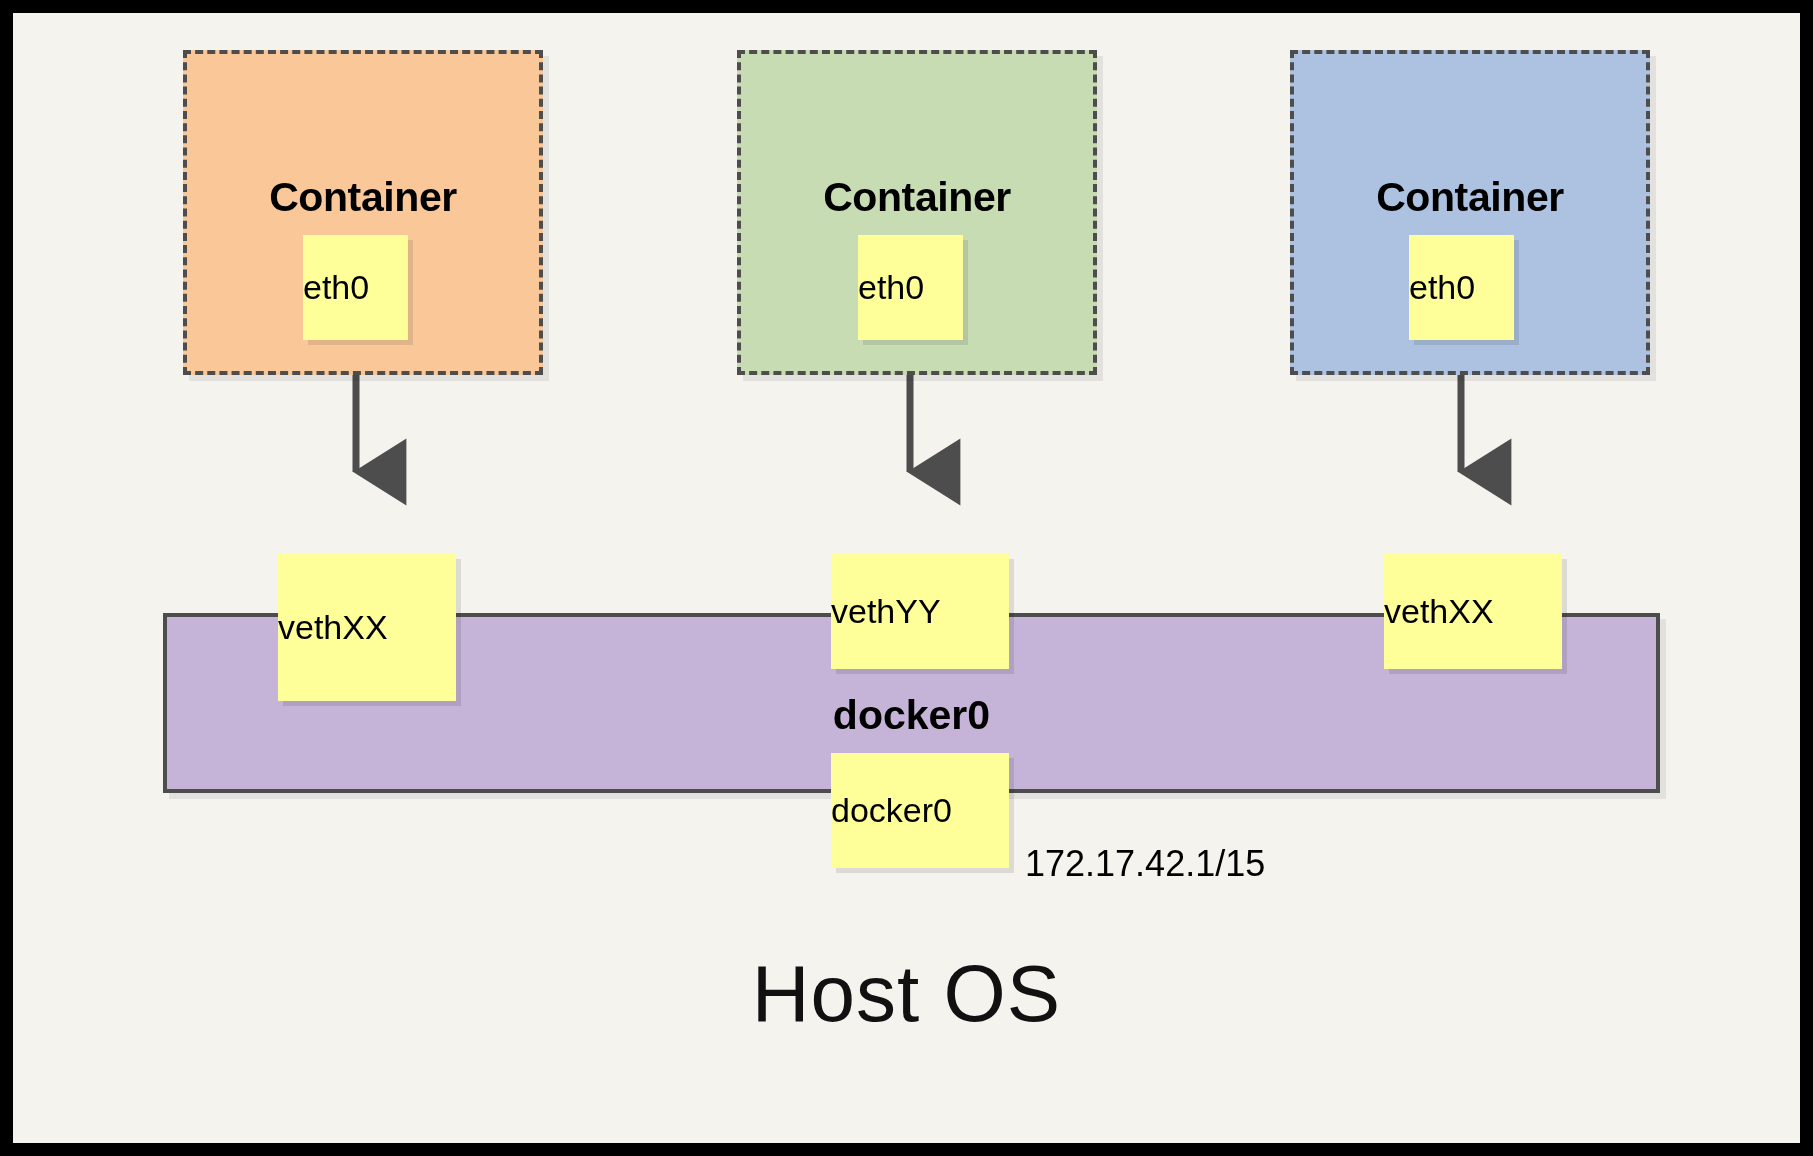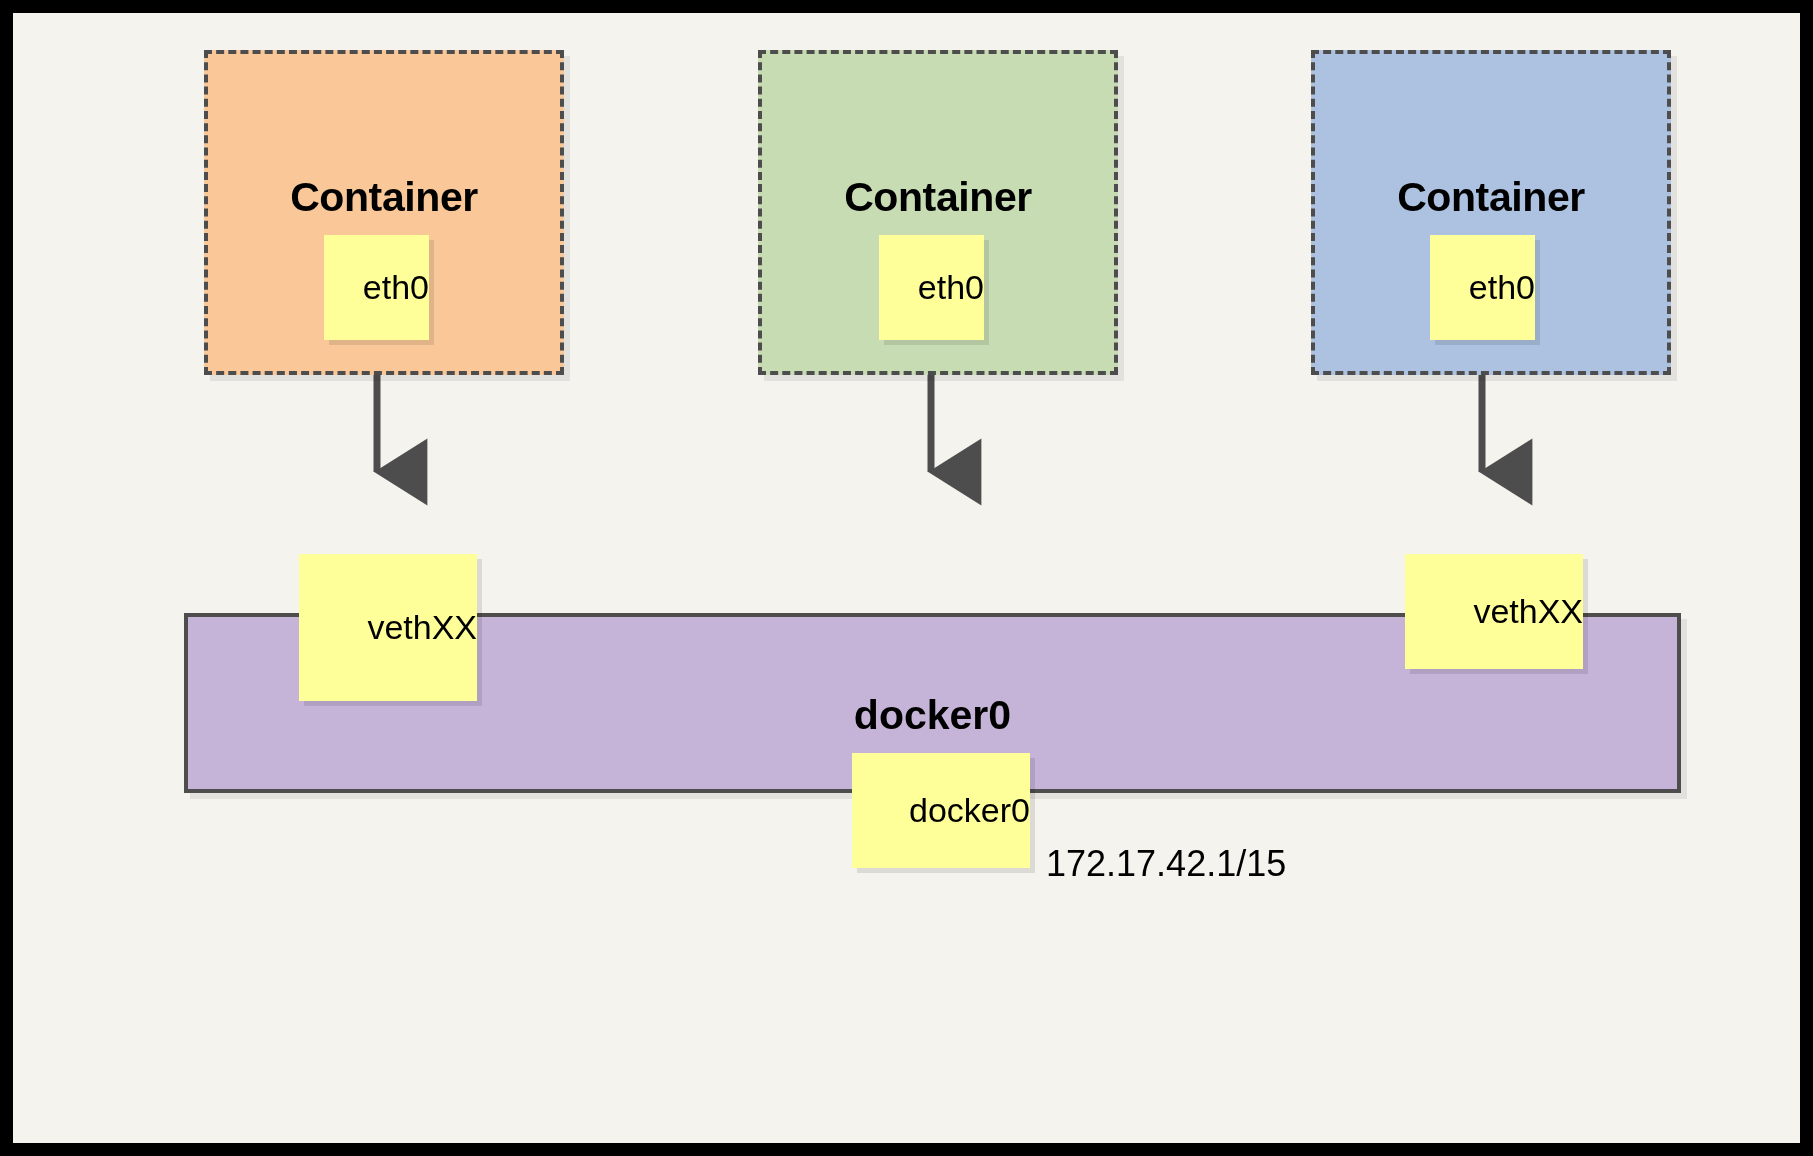--- a/index.html
+++ b/index.html
@@ -19,21 +19,20 @@
     position: relative;
     width: 1813px;
     height: 1156px;
     box-sizing: border-box;
     border: 13px solid #000000;
     background: #f4f3ee;
   }
   #stage {
     position: absolute;
     inset: 0;
-    margin-left: 21px;
   }
 
   
   .abs { position: absolute; box-sizing: border-box; }
 
   
   .container-box {
     border: 4px dashed #4d4d4d;
     box-shadow: 6px 6px 0 0 rgba(0,0,0,0.07);
   }
@@ -49,21 +48,21 @@
     white-space: nowrap;
   }
 
   
   .note {
     background: #ffff99;
     border: 0;
     box-shadow: 5px 5px 0 0 rgba(0,0,0,0.10);
     display: flex;
     align-items: center;
-    justify-content: flex-end;
+    justify-content: flex-start;
     color: #000000;
     font-size: 34px;
     white-space: nowrap;
   }
 
   
   .bridge {
     background: #c5b3d8;
     border: 4px solid #4d4d4d;
     box-shadow: 6px 6px 0 0 rgba(0,0,0,0.07);
@@ -147,25 +146,29 @@
       <span>eth0</span>
     </div>
 
     <div class="abs bridge" style="left:150px; top:600px; width:1497px; height:180px;">
       <div class="bridge-title" style="top:75px;">docker0</div>
     </div>
 
     <div class="abs note" style="left:265px; top:541px; width:178px; height:147px;">
       <span>vethXX</span>
     </div>
+    <div class="abs note" style="left:818px; top:541px; width:178px; height:115px;">
+      <span>vethYY</span>
+    </div>
     <div class="abs note" style="left:1371px; top:541px; width:178px; height:115px;">
       <span>vethXX</span>
     </div>
 
     <div class="abs note" style="left:818px; top:740px; width:178px; height:115px;">
       <span>docker0</span>
     </div>
 
     <div class="ip-label" style="left:1012px; top:830px;">172.17.42.1/15</div>
 
+    <div class="host-label" style="top:935px;">Host OS</div>
 
   </div>
 </div>
 
 </body></html>

